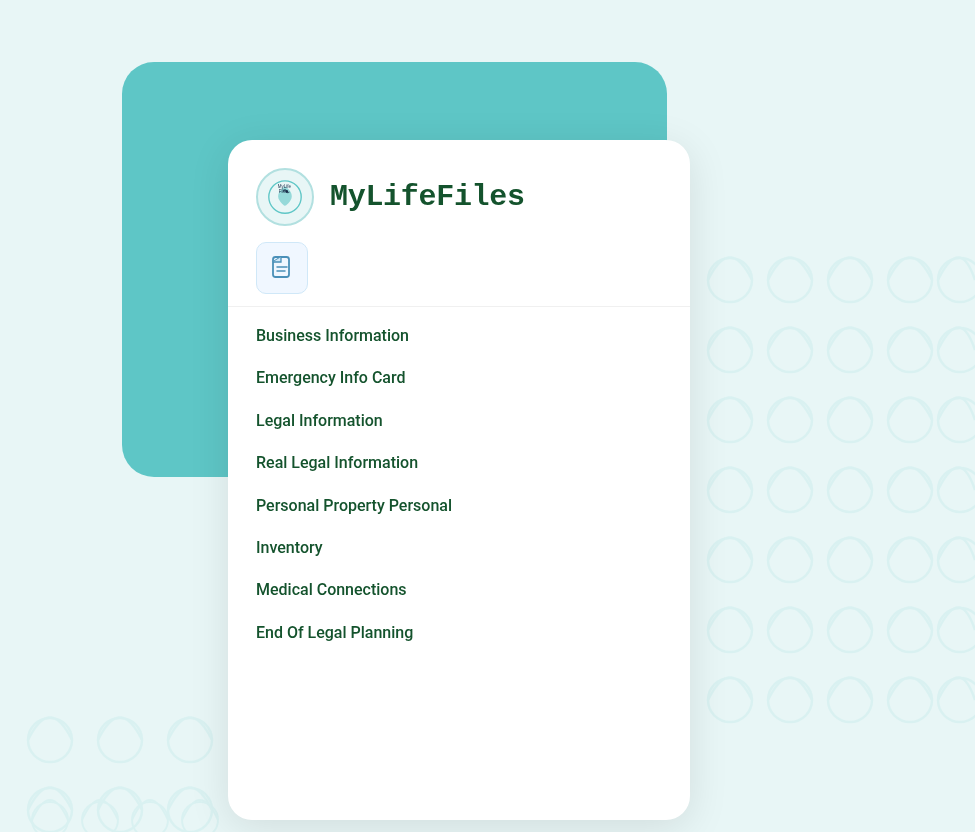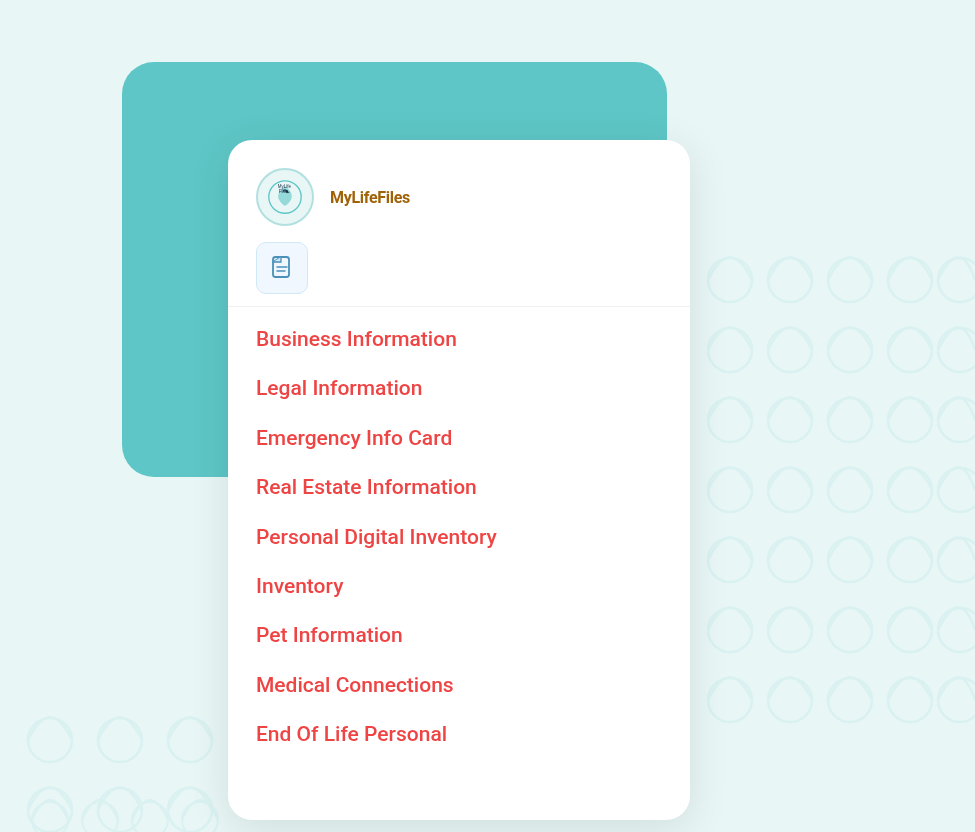--- a/index.html
+++ b/index.html
@@ -76,24 +76,25 @@
       flex-shrink: 0;
       border: 2px solid #b2e0e0;
     }
 
     .logo-circle svg {
       width: 36px;
       height: 36px;
     }
 
     .app-title {
-      font-size: 16px;
+      font-size: 30px;
       font-weight: 700;
-      color: #a16207;
+      color: #14532d;
       letter-spacing: -0.3px;
+      font-family: Liberation Mono, monospace;
     }
 
     
     .doc-icon-btn {
       margin: 0 28px 12px 28px;
       width: 52px;
       height: 52px;
       background: #f0f7ff;
       border-radius: 10px;
       display: flex;
@@ -122,23 +123,23 @@
     .nav-list::-webkit-scrollbar-track { background: transparent; }
     .nav-list::-webkit-scrollbar-thumb { background: #c8e6e6; border-radius: 2px; }
 
     .nav-item {
       padding: 10px 28px;
       cursor: pointer;
       transition: background 0.15s;
     }
 
     .nav-item-label {
-      font-size: 21px;
+      font-size: 16px;
       font-weight: 500;
-      color: #ef4444;
+      color: #14532d;
       line-height: 1.4;
     }
 
     
     .divider {
       height: 1px;
       background: #f0f0f0;
       margin: 0 0 8px 0;
     }
   </style>
@@ -287,22 +288,21 @@
       <path d="M13 3 L13 8 L5 8" fill="#d0e8f8" stroke="#4a90b8" stroke-width="1.3"></path>
       <line x1="9" y1="13" x2="19" y2="13" stroke="#4a90b8" stroke-width="1.5" stroke-linecap="round"></line>
       <line x1="9" y1="17" x2="17" y2="17" stroke="#4a90b8" stroke-width="1.5" stroke-linecap="round"></line>
     </svg>
   </div>
 
   <div class="divider"></div>
 
   <ul class="nav-list">
   <li class="nav-item"><span class="nav-item-label">Business Information</span></li>
+      <li class="nav-item"><span class="nav-item-label">Emergency Info Card</span></li>
       <li class="nav-item"><span class="nav-item-label">Legal Information</span></li>
-      <li class="nav-item"><span class="nav-item-label">Emergency Info Card</span></li>
-      <li class="nav-item"><span class="nav-item-label">Real Estate Information</span></li>
-      <li class="nav-item"><span class="nav-item-label">Personal Digital Inventory</span></li>
+      <li class="nav-item"><span class="nav-item-label">Real Legal Information</span></li>
+      <li class="nav-item"><span class="nav-item-label">Personal Property Personal</span></li>
       <li class="nav-item"><span class="nav-item-label">Inventory</span></li>
-      <li class="nav-item"><span class="nav-item-label">Pet Information</span></li>
       <li class="nav-item"><span class="nav-item-label">Medical Connections</span></li>
-      <li class="nav-item"><span class="nav-item-label">End Of Life Personal</span></li>
+      <li class="nav-item"><span class="nav-item-label">End Of Legal Planning</span></li>
     </ul>
 </div>
 
 </body></html>

